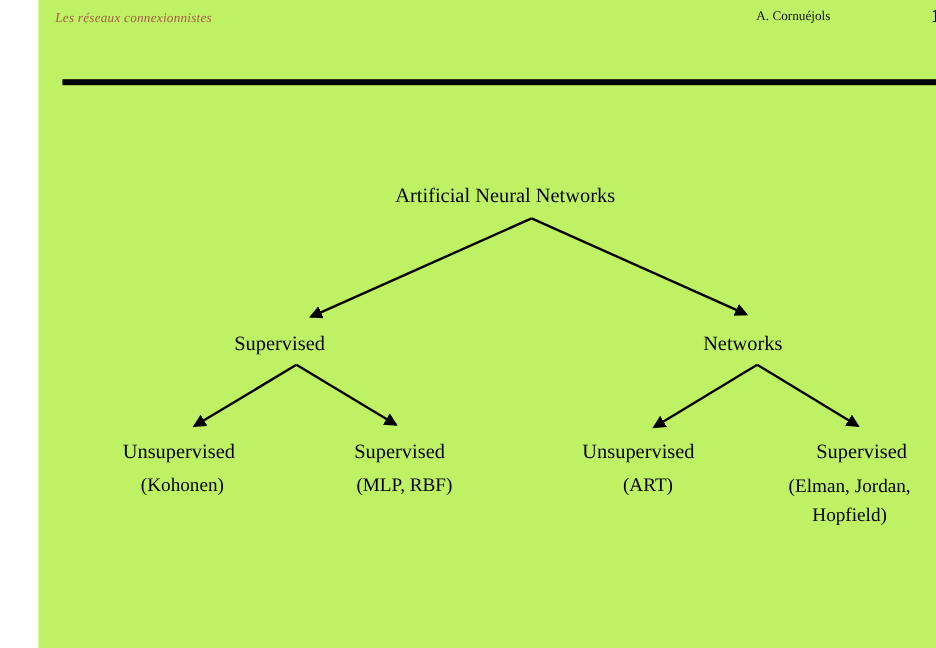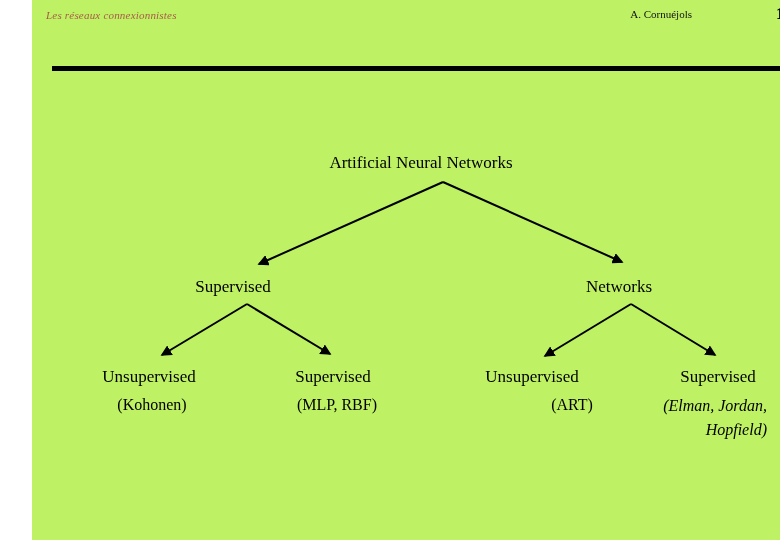--- a/index.html
+++ b/index.html
@@ -75,22 +75,21 @@
     font-size: 16px;
     white-space: nowrap;
     transform: translateX(-50%);
     color: #000;
   }
   .caption.multiline {
     white-space: normal;
     transform: none;
     width: 118px;
     line-height: 24px;
-    text-align: right;
-    font-style: italic;
+    text-align: center;
   }
 </style>
 </head>
 <body>
 
 <div class="slide">
 
   <div class="course-label">Les réseaux connexionnistes</div>
   <div class="author">A. Cornuéjols</div>
   <div class="page-number">102</div>
@@ -115,16 +114,16 @@
   <div class="node" style="left:201px; top:277px;">Supervised</div>
   <div class="node" style="left:587px; top:277px;">Networks</div>
 
   <div class="node" style="left:117px; top:367px;">Unsupervised</div>
   <div class="node" style="left:301px; top:367px;">Supervised</div>
   <div class="node" style="left:500px; top:367px;">Unsupervised</div>
   <div class="node" style="left:686px; top:367px;">Supervised</div>
 
   <div class="caption" style="left:120px; top:396px;text-align:center;">(Kohonen)</div>
   <div class="caption" style="left:305px; top:396px;text-align:right;">(MLP, RBF)</div>
-  <div class="caption" style="left:540px; top:396px;">(ART)</div>
+  <div class="caption" style="left:508px; top:396px;">(ART)</div>
   <div class="caption multiline" style="left:617px; top:394px;">(Elman, Jordan, Hopfield)</div>
 
 </div>
 
 </body></html>

